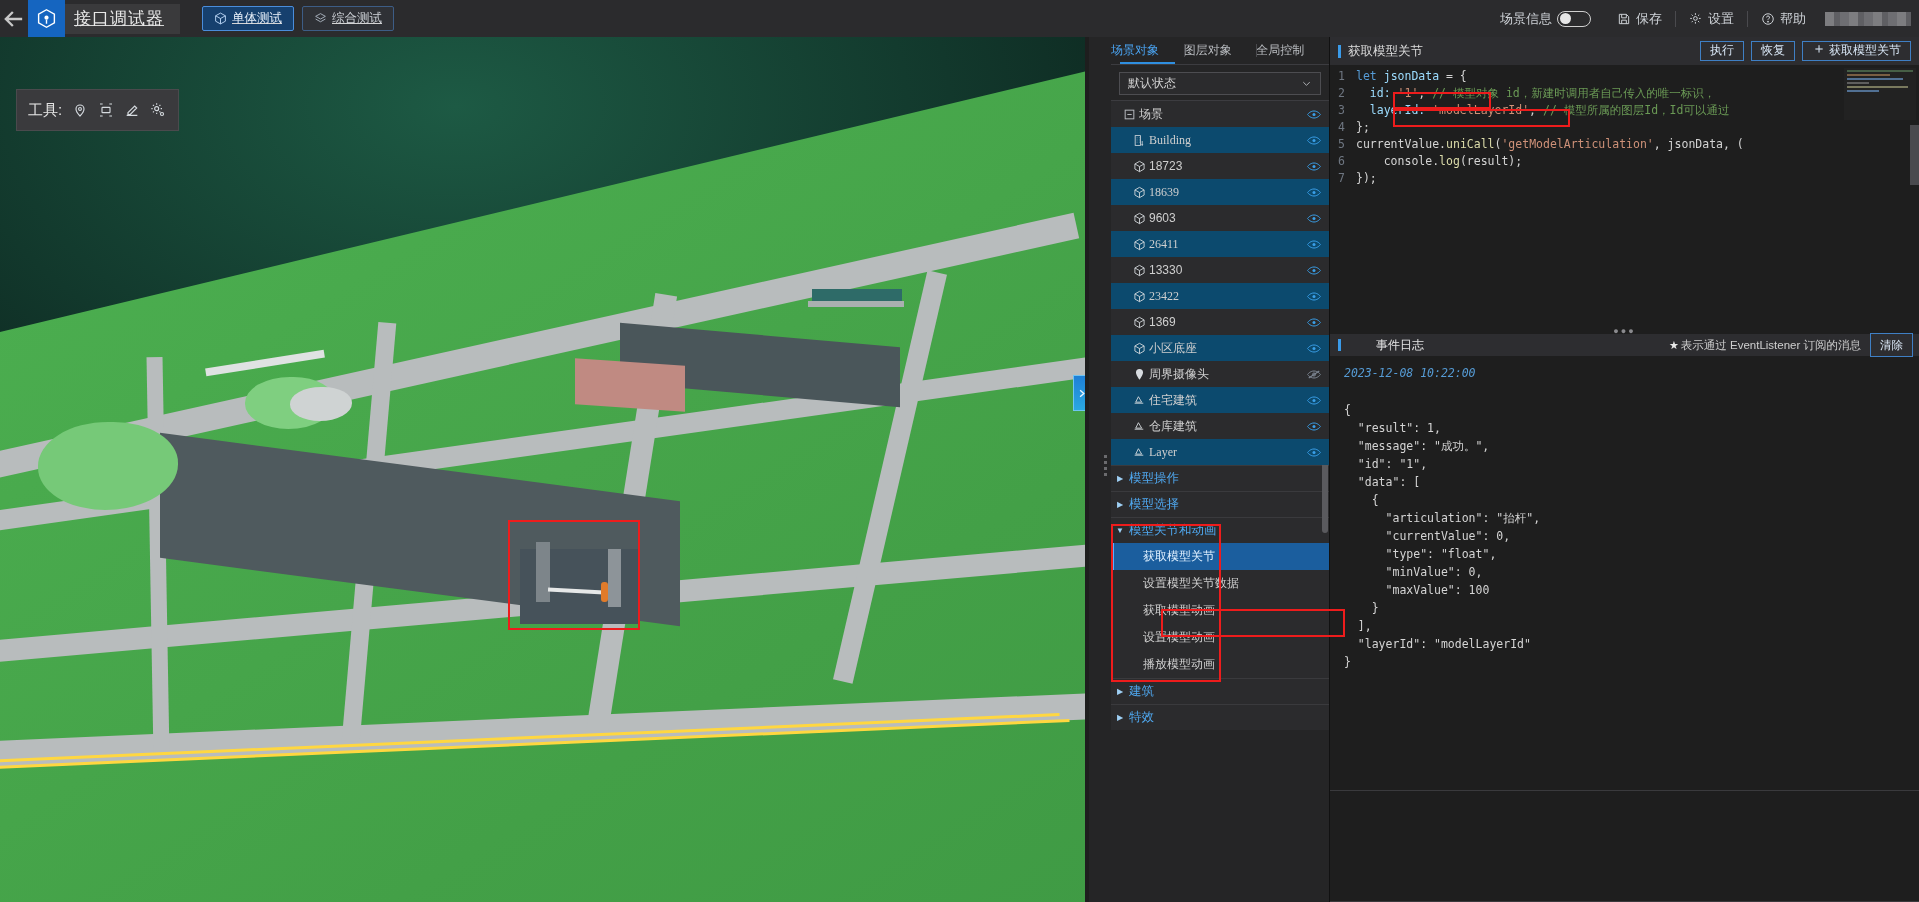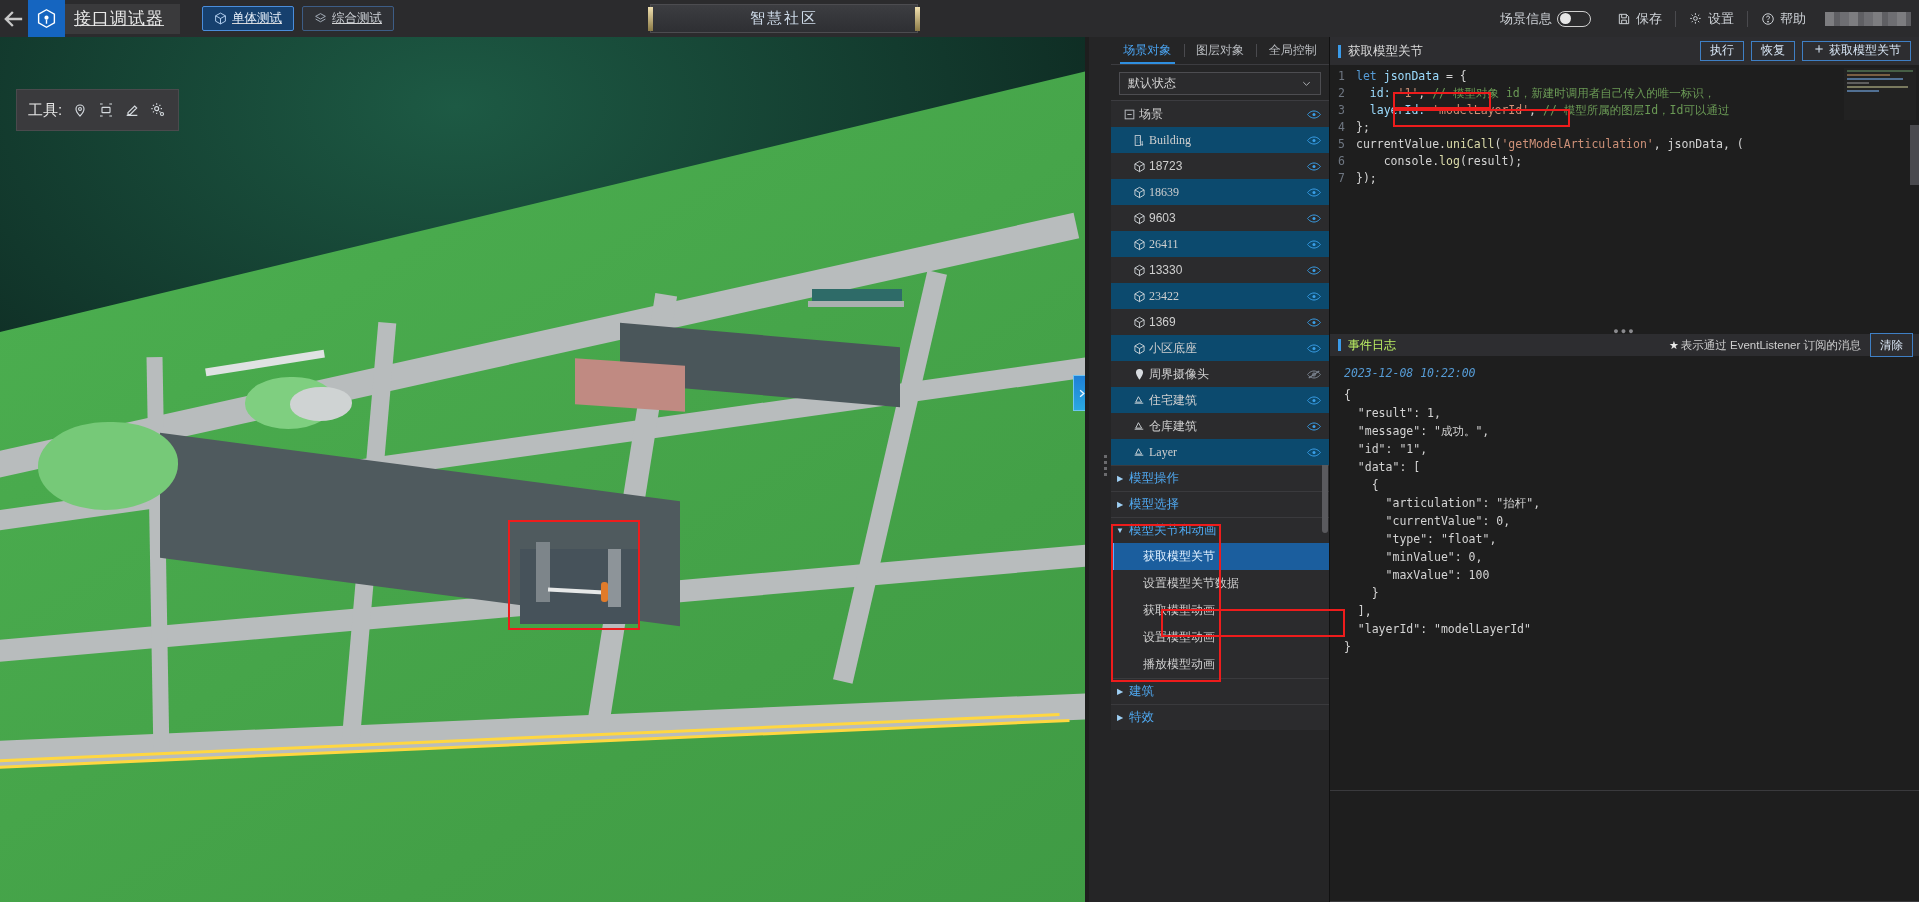--- a/index.html
+++ b/index.html
@@ -70,21 +70,21 @@
   #collapse-handle svg { width:11px; height:13px; }
 
   
   #objpanel { position:absolute; left:1089px; top:37px; width:41px; height:865px;
     background:#252526; }
   #objpanel .grip { position:absolute; left:15px; top:418px; width:3px; height:22px;
     background:repeating-linear-gradient(180deg,#6b6b6e 0 3px,transparent 3px 6px); }
   #treepanel { position:absolute; left:1111px; top:37px; width:219px; height:865px;
     background:#252526; border-right:1px solid #111; display:flex; flex-direction:column; }
   #tree-tabs { display:flex; height:28px; align-items:stretch; border-bottom:1px solid #3c3c40; }
-  .tree-tab { flex:1; display:flex; align-items:center; justify-content:center; font-size:12px;
+  .tree-tab { flex:1; display:flex; align-items:center; justify-content:flex-start; font-size:12px;
     color:#b9bcc0; cursor:pointer; position:relative; }
   .tree-tab.active { color:#4aa3f0; }
   .tree-tab.active:after { content:""; position:absolute; left:12%; right:12%; bottom:0;
     height:2px; background:#2f8fe0; }
   .tree-tab + .tree-tab:before { content:""; position:absolute; left:0; top:7px; bottom:7px;
     width:1px; background:#4a4a4e; }
   #state-select { margin:7px 8px 5px 8px; height:23px; border:1px solid #4d4d51;
     background:#2b2b2d; display:flex; align-items:center; padding:0 8px; font-size:12px;
     color:#d2d2d2; cursor:pointer; justify-content:space-between; }
   #state-select svg { width:11px; height:11px; }
@@ -142,30 +142,30 @@
   
   #splitter { position:absolute; left:1330px; top:327px; width:589px; height:7px;
     background:#1e1e1e; display:flex; align-items:center; justify-content:center; cursor:row-resize; }
   #splitter span { letter-spacing:2px; color:#8a8a8e; font-size:9px; line-height:4px; }
 
   
   #logpanel { position:absolute; left:1330px; top:334px; width:589px; height:568px;
     background:#1e1e1e; display:flex; flex-direction:column; }
   #log-head { height:22px; background:#2d2d30; display:flex; align-items:center; }
   #log-head .bar { width:3px; height:12px; background:#3a9ae8; margin:0 7px 0 8px; }
-  #log-head .ttl { font-size:12px; color:#bef264; }
+  #log-head .ttl { font-size:12px; color:#e5e5e5;margin-left:28px; }
   #log-head .hint { margin-left:auto; font-size:11.5px; color:#cfcfcf; display:flex;
     align-items:center; gap:2px; }
   #log-head .hint .star { color:#e8e8e8; font-size:11px; }
   #log-clear { height:24px; padding:0 9px; margin:0 6px 0 9px; font-size:11.5px;
     border:1px solid #3f7fc4; color:#dbe7f5; background:transparent; cursor:pointer; }
   #log-body { flex:1; overflow:hidden; font-family:"DejaVu Sans Mono",monospace;
     font-size:11.5px; line-height:18px; padding:8px 0 0 14px; position:relative;
     border-bottom:1px solid #3a3a3d; }
-  #log-time { color:#569cd6; font-style:italic; margin-bottom:4px; }
+  #log-time { color:#569cd6; font-style:italic; margin-bottom:19px; }
   #log-json { white-space:pre; color:#d4d4d4; }
   #log-redbox { position:absolute; left:1161px; top:609px; width:184px; height:28px;
     border:2.5px solid #ee1c1c; pointer-events:none; z-index:4; }
   #log-divider { position:absolute; left:1330px; top:790px; width:589px; height:1px;
     background:#3a3a3d; }
 </style>
 </head>
 <body>
 
 <div id="topbar">
@@ -190,23 +190,20 @@
         </svg>
       <span>单体测试</span>
     </div>
     <div class="seg-btn">
       <svg viewBox="0 0 24 24" fill="none" stroke="#aab4c0" stroke-width="1.7">
           <path d="M12 3l9 5-9 5-9-5z"></path>
           <path d="M3 13l9 5 9-5"></path>
         </svg>
       <span>综合测试</span>
     </div>
-  </div>
-  <div id="scene-title-wrap">
-    <span id="scene-title">智慧社区</span>
   </div>
   <div class="tb-right">
     <div class="tbr-item">
       <span>场景信息</span>
       <span class="toggle">
           <span class="knob"></span>
         </span>
     </div>
     <div class="tbr-item">
       <svg viewBox="0 0 24 24" fill="none" stroke="#cdd1d6" stroke-width="1.7">

